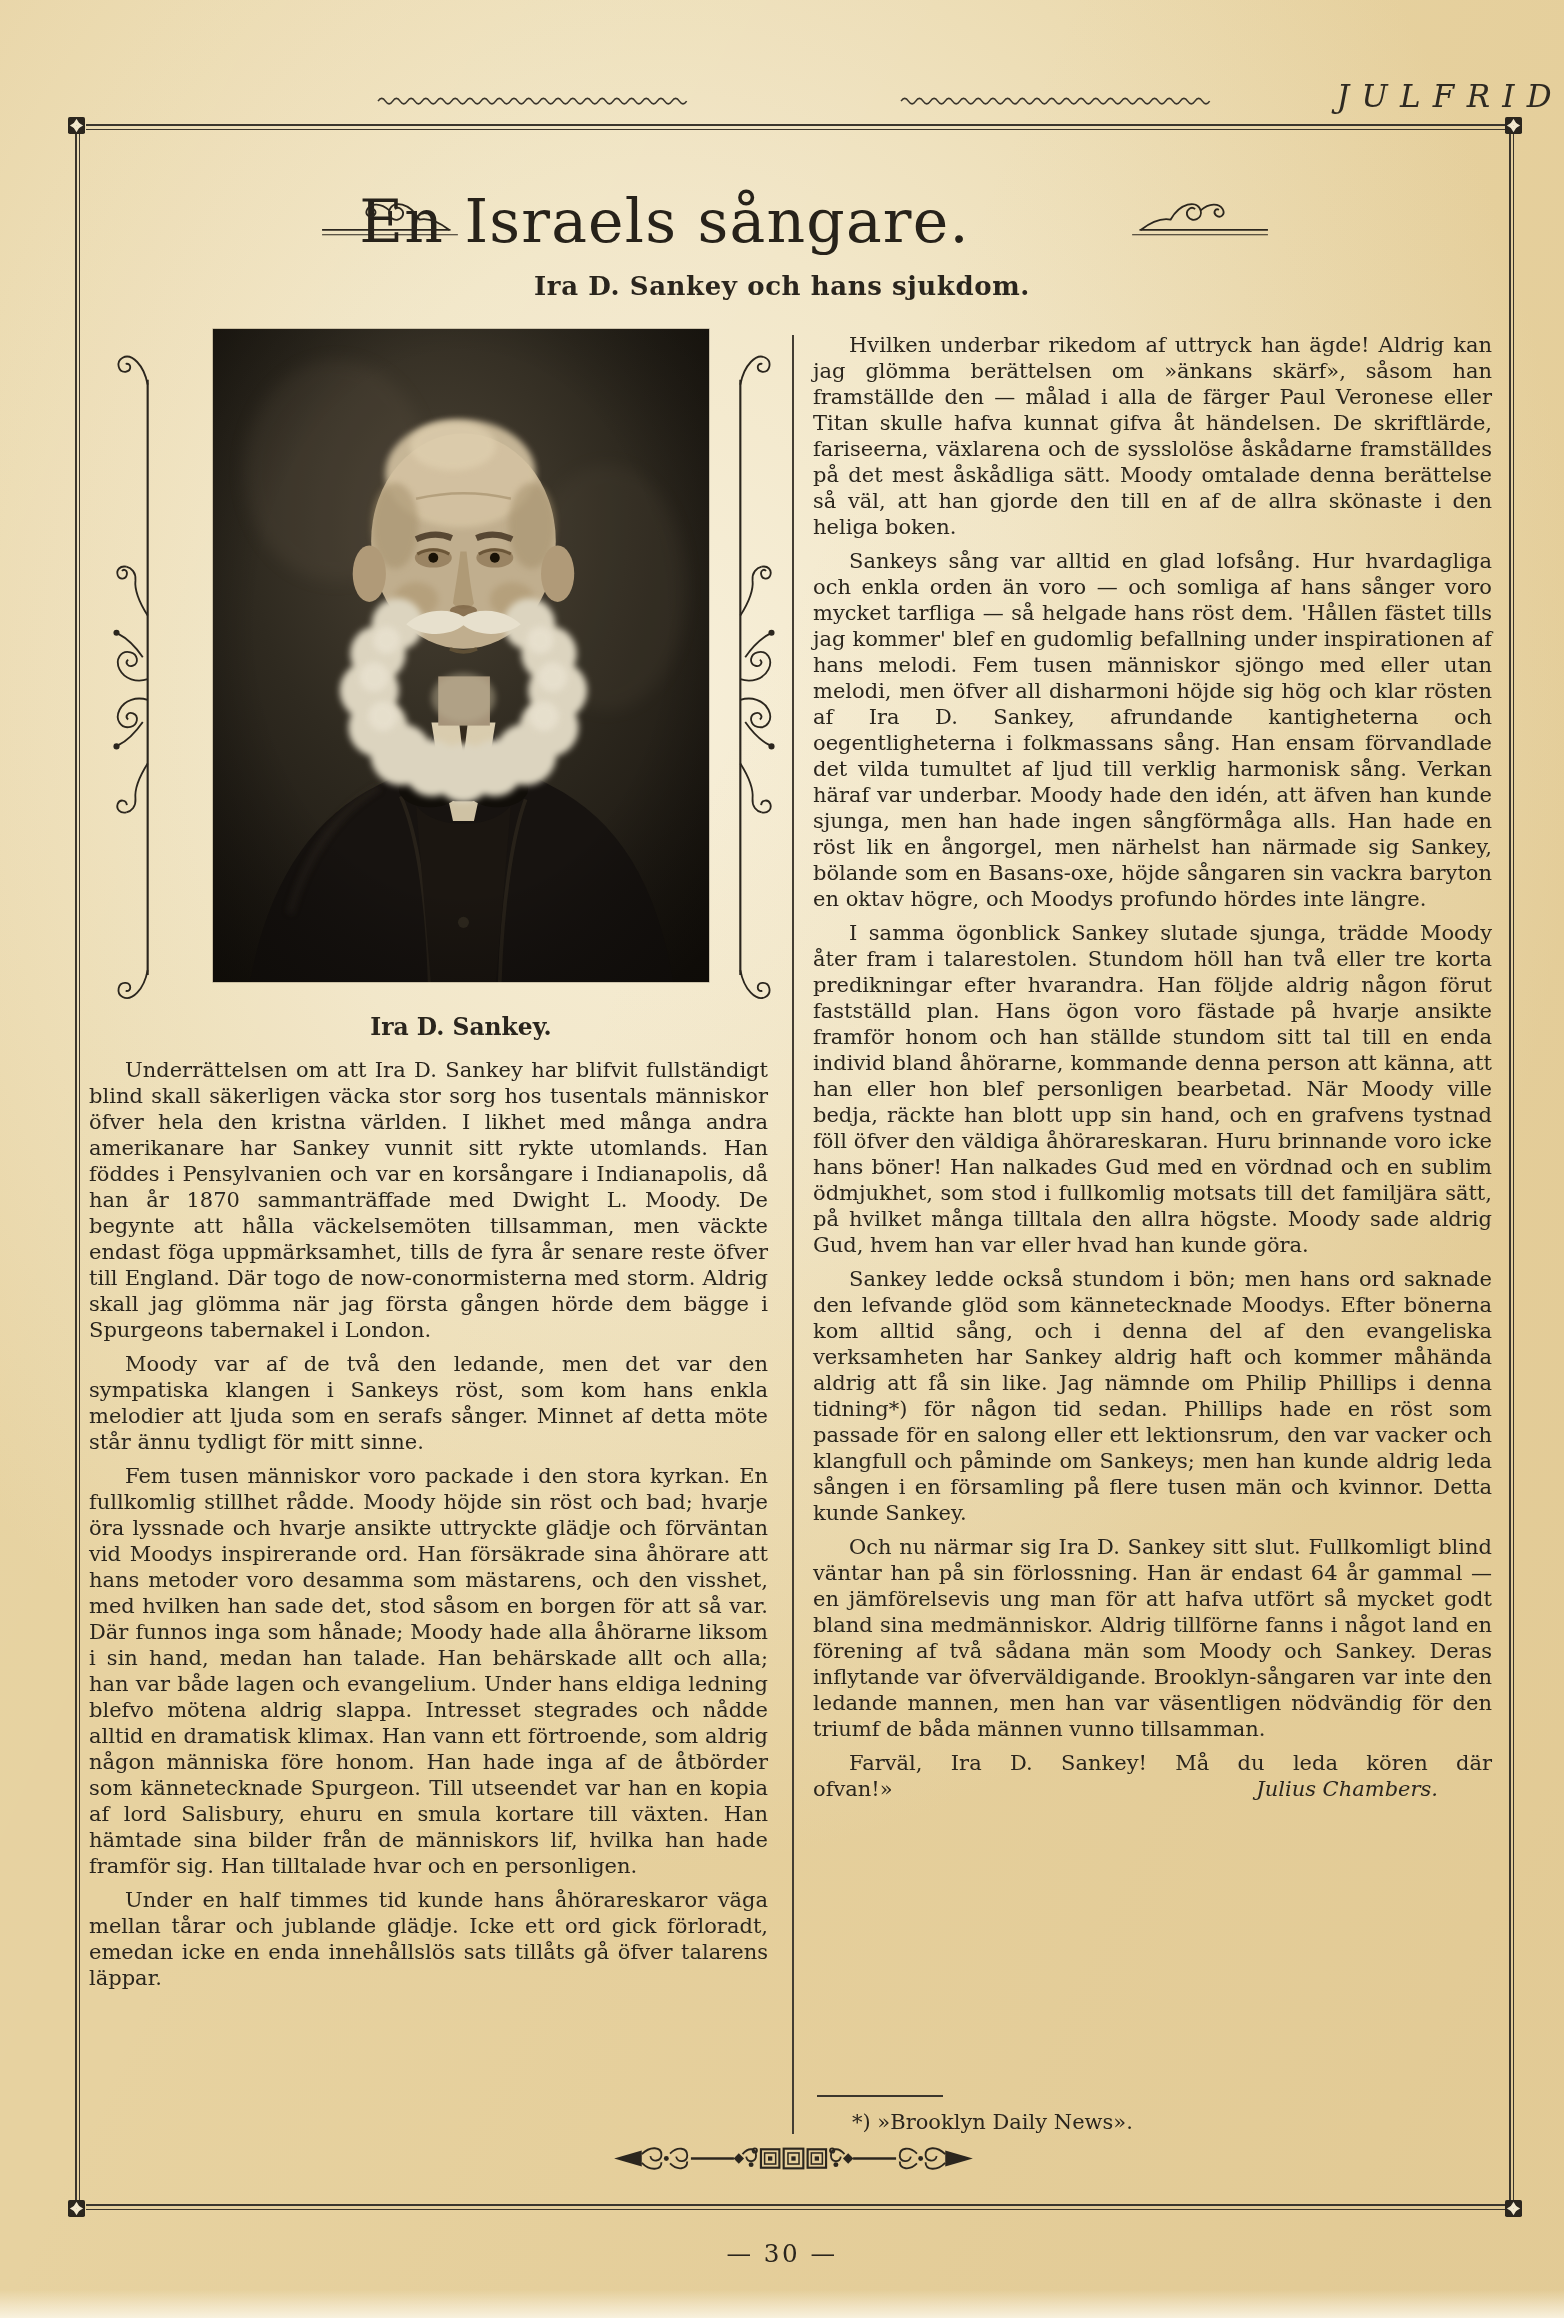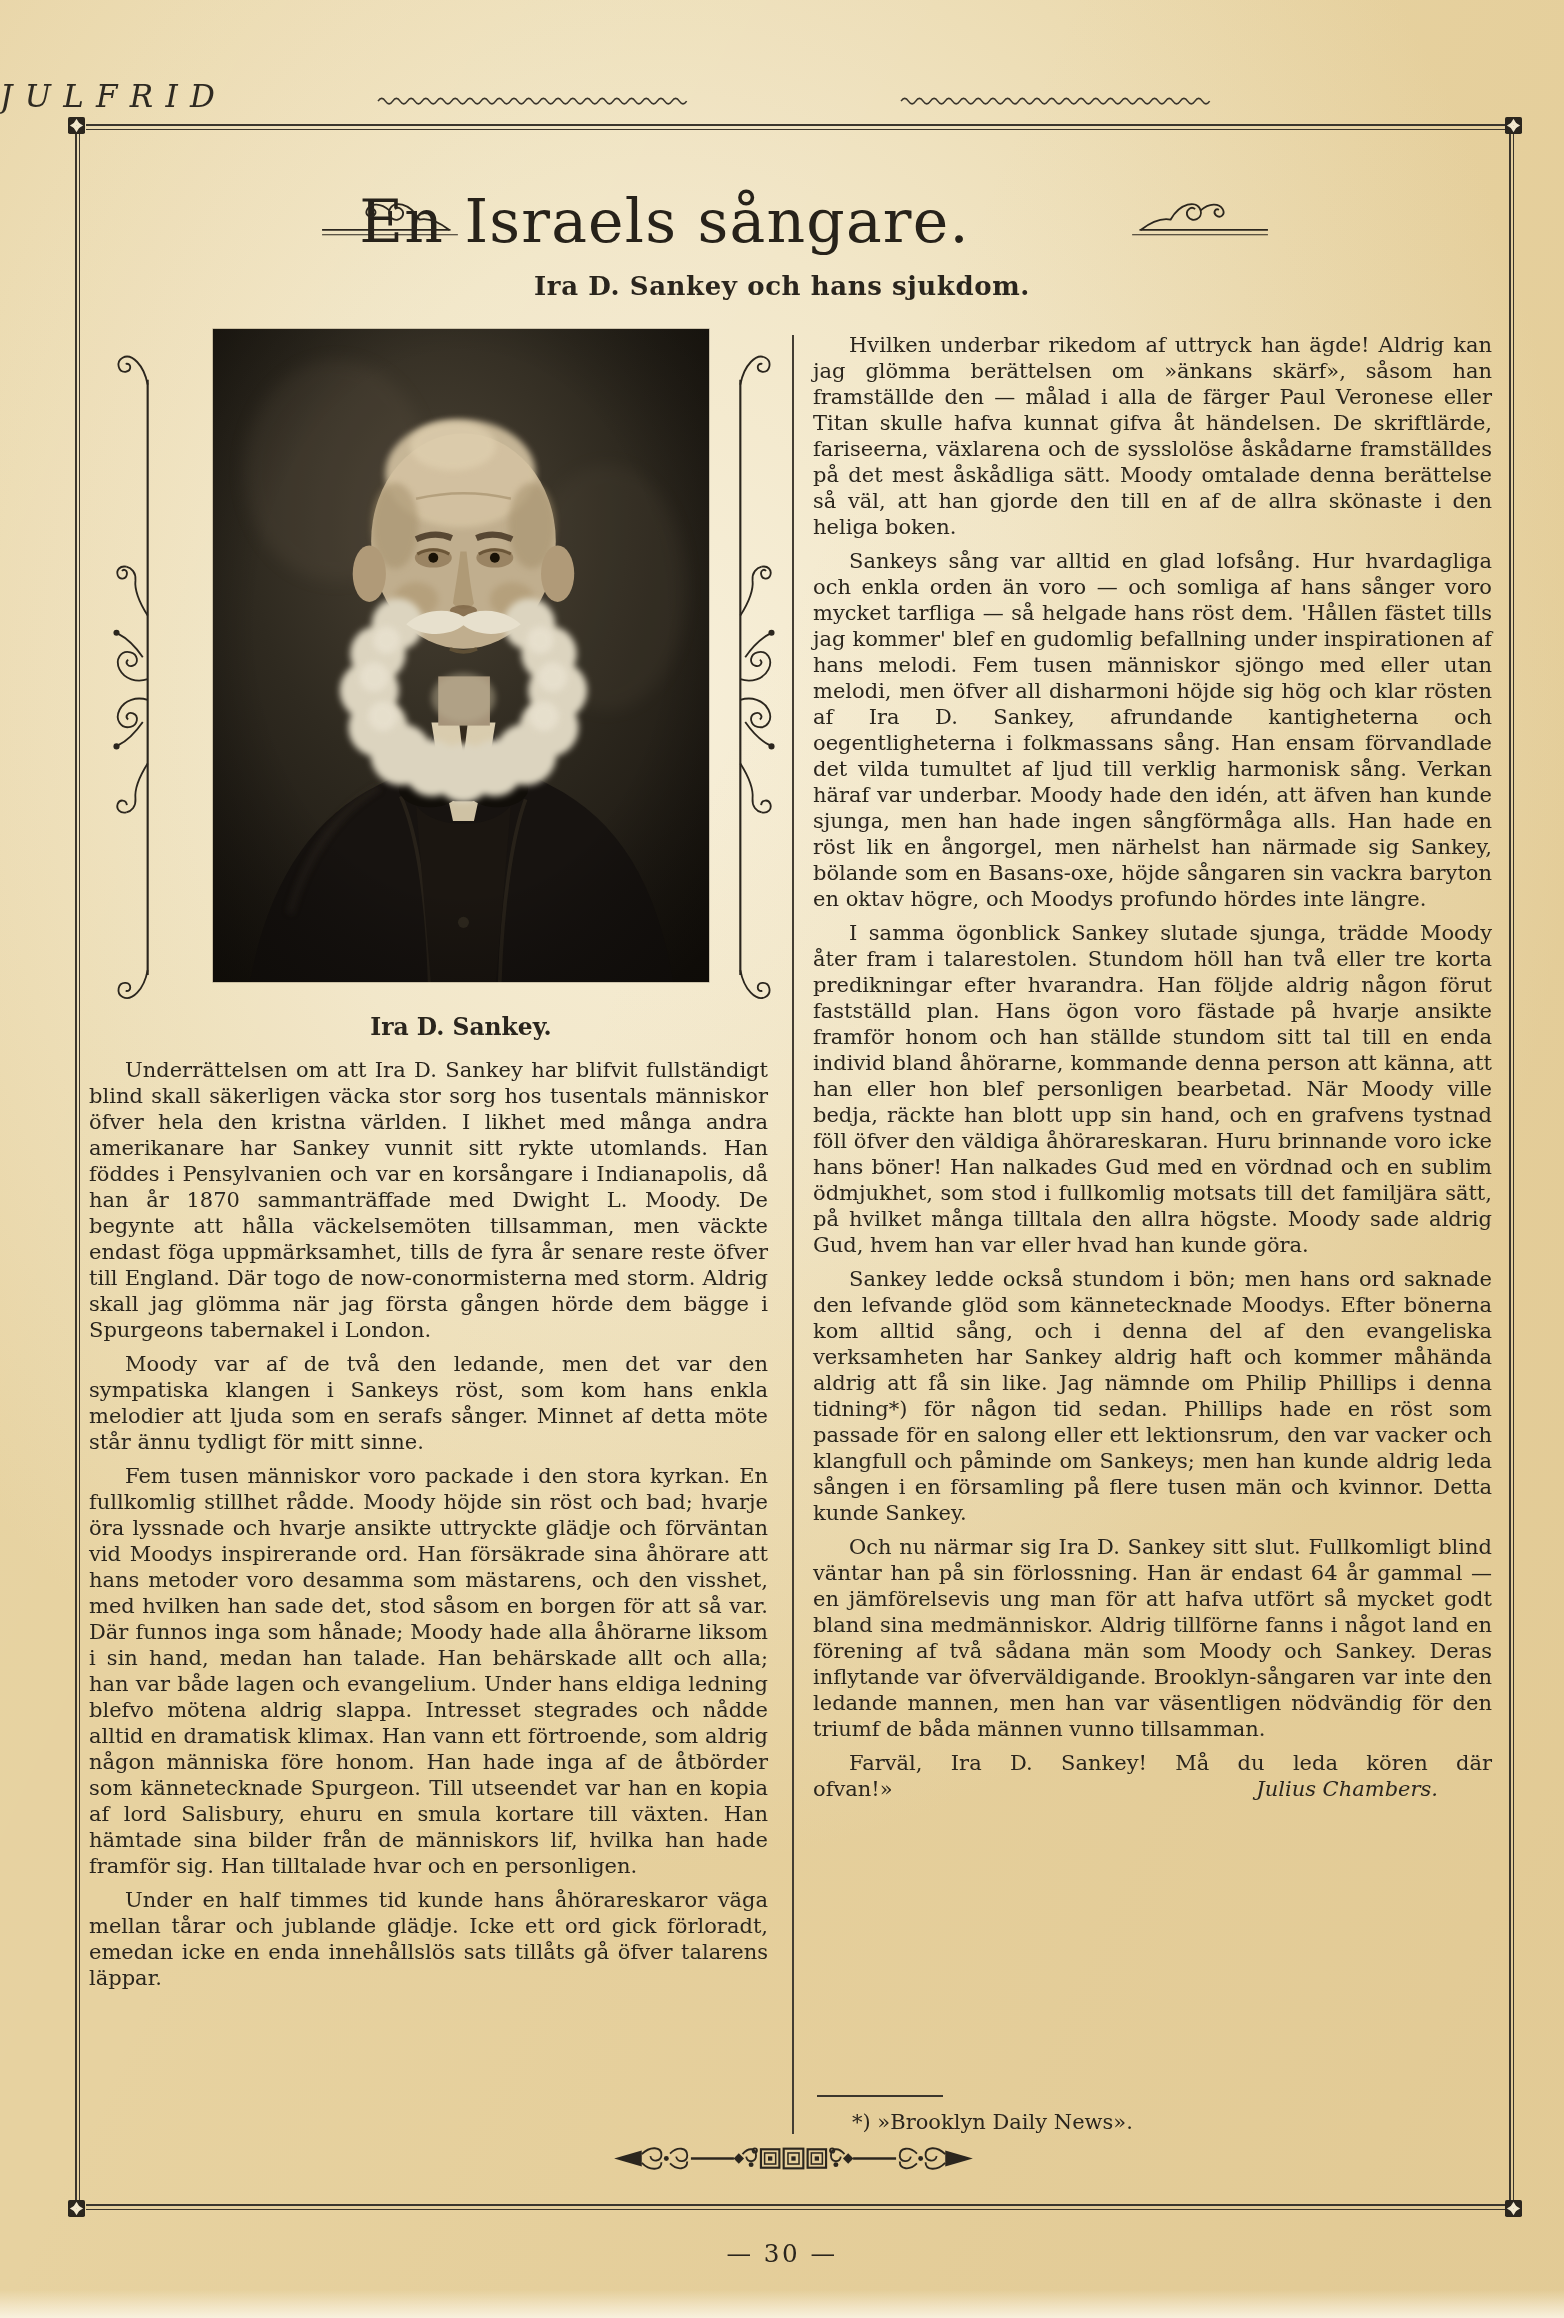--- a/index.html
+++ b/index.html
@@ -9,21 +9,21 @@
     color:#2a251d;
     background:
       radial-gradient(ellipse 923px 1169px at 42% 30%, #f7efd9 0%, #f2e7c9 40%, #ecdcb3 72%, #e7d2a0 100%);
   }
   .tint{position:absolute;inset:0;pointer-events:none;
     background:linear-gradient(115deg, rgba(255,255,250,.06) 0%, rgba(0,0,0,0) 40%, rgba(198,158,86,.14) 92%);}
   .edge-bottom{position:absolute;left:0;top:2290px;width:1564px;height:29px;pointer-events:none;
     background:linear-gradient(rgba(253,249,236,0), rgba(253,249,236,.85));}
 
   
-  .masthead{position:absolute;top:78px;left:0;width:1564px;text-align:left;
+  .masthead{position:absolute;top:78px;left:0;width:1564px;text-align:right;
     font-size:31px;font-style:italic;letter-spacing:12.3px;color:#2e2a22;}
   .wavy{position:absolute;top:95px;width:317px;height:9.8px;}
   .wavy-left{left:376px;} .wavy-right{left:899px;}
   .wavy path{stroke:#3a352c;stroke-width:2.6;fill:none;}
 
   
   .fl{position:absolute;background:#3b362d;}
   .fl-top1{left:86px;top:124px;width:1420px;height:1.8px;}
   .fl-top2{left:86px;top:129px;width:1420px;height:1.2px;}
   .fl-bot1{left:86px;top:2204px;width:1420px;height:1.8px;}

